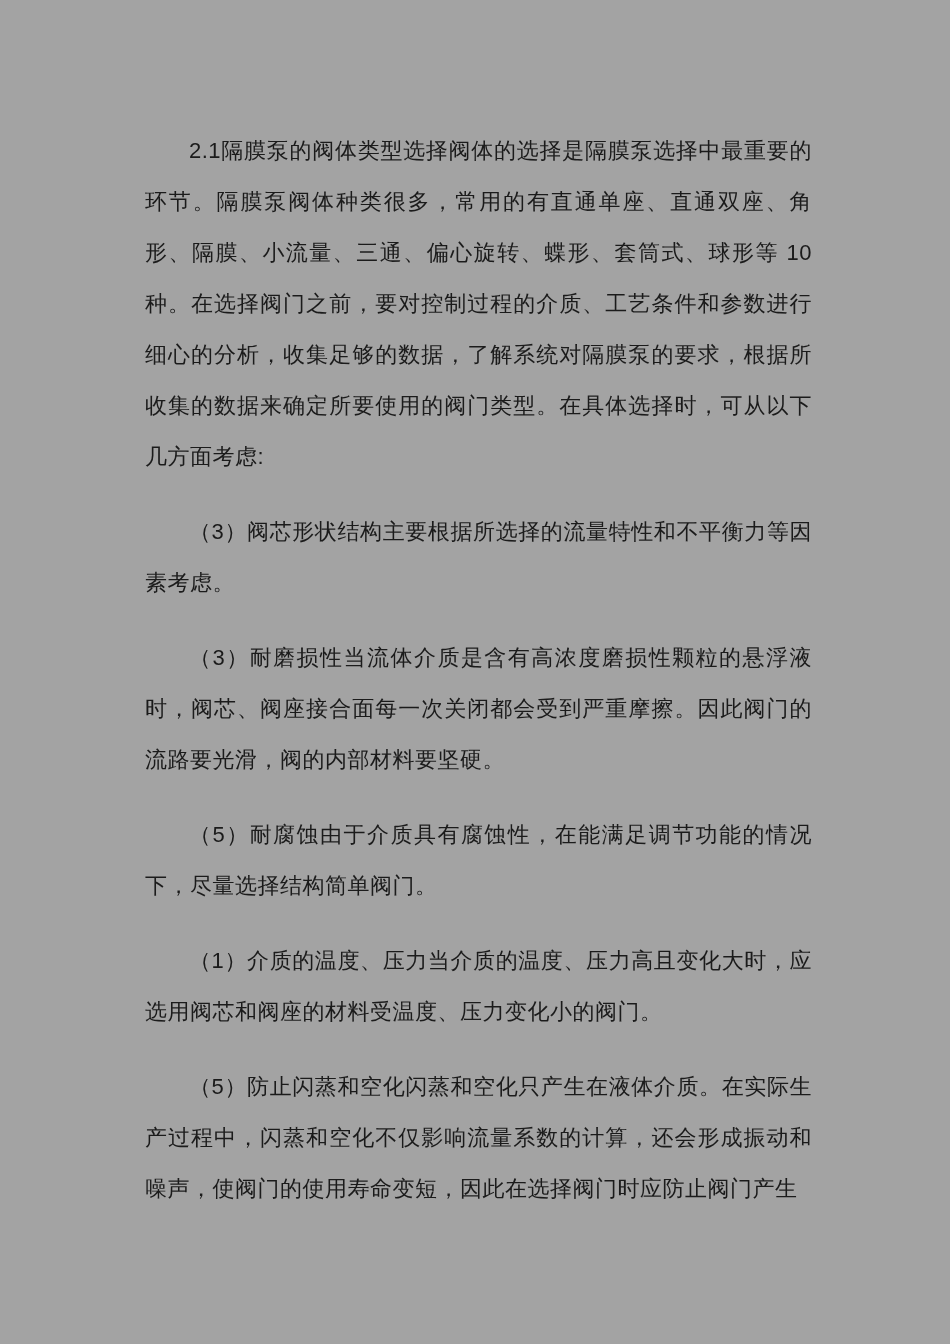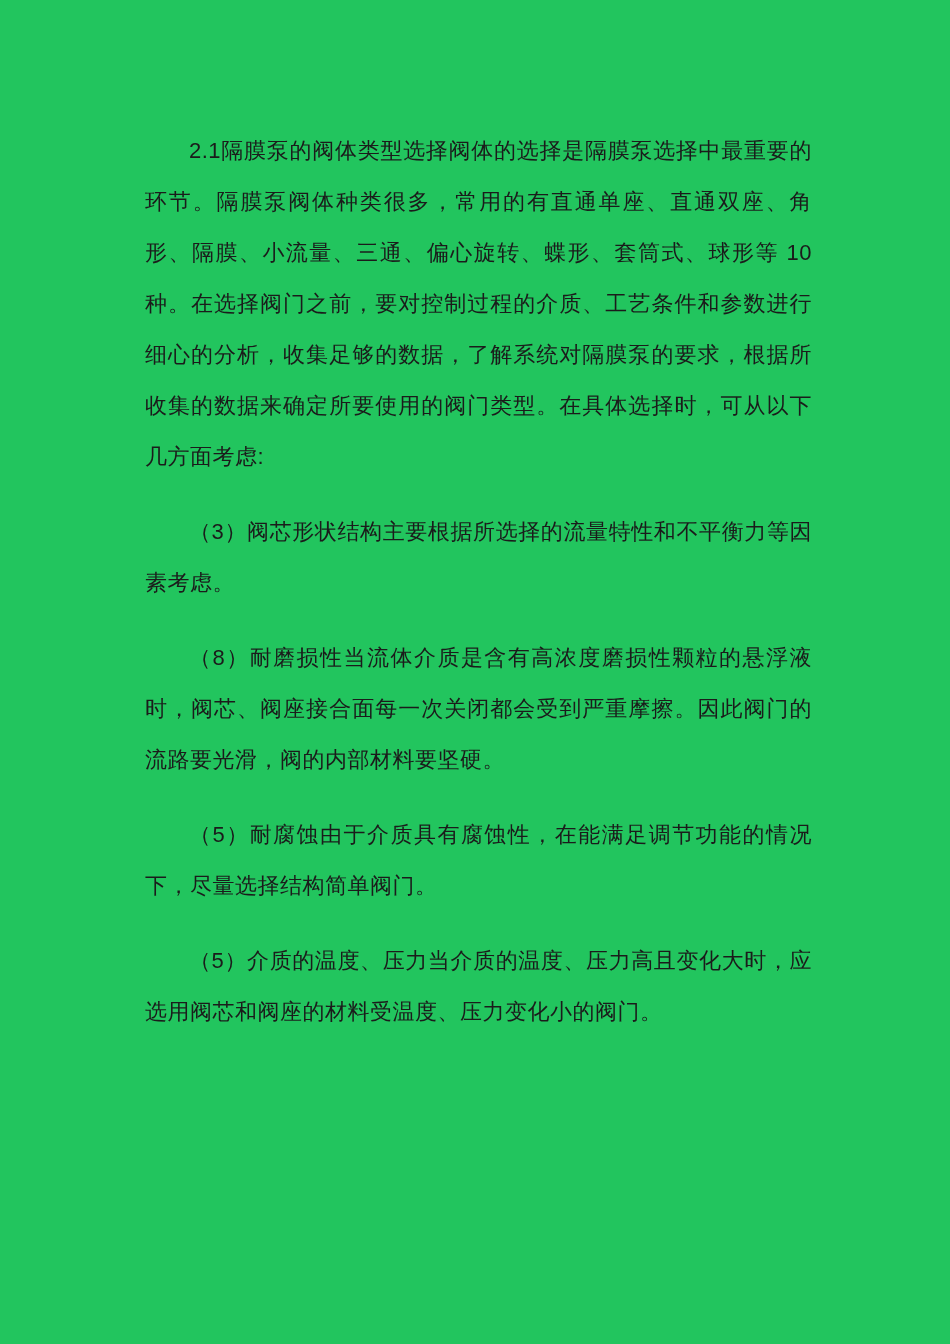--- a/index.html
+++ b/index.html
@@ -10,21 +10,21 @@
     body {
       width: 950px;
       height: 1344px;
       overflow: hidden;
       font-family: "Liberation Sans", "DejaVu Sans", sans-serif;
     }
     .page {
       box-sizing: border-box;
       width: 950px;
       height: 1344px;
-      background: #22c55e;
+      background: #a3a3a3;
       padding: 125px 138px 60px 145px;
     }
     .doc-body p {
       margin: 0 0 24px 0;
       font-size: 22px;
       line-height: 51px;
       color: #1b1b1b;
       text-align: justify;
       text-justify: inter-ideograph;
       text-indent: 2em;
@@ -35,17 +35,18 @@
       margin-bottom: 0;
     }
   </style>
 </head>
 <body>
 
 <div class="page">
   <div class="doc-body">
     <p>2.1隔膜泵的阀体类型选择阀体的选择是隔膜泵选择中最重要的环节。隔膜泵阀体种类很多，常用的有直通单座、直通双座、角形、隔膜、小流量、三通、偏心旋转、蝶形、套筒式、球形等 10 种。在选择阀门之前，要对控制过程的介质、工艺条件和参数进行细心的分析，收集足够的数据，了解系统对隔膜泵的要求，根据所收集的数据来确定所要使用的阀门类型。在具体选择时，可从以下几方面考虑:</p>
     <p>（3）阀芯形状结构主要根据所选择的流量特性和不平衡力等因素考虑。</p>
-    <p>（8）耐磨损性当流体介质是含有高浓度磨损性颗粒的悬浮液时，阀芯、阀座接合面每一次关闭都会受到严重摩擦。因此阀门的流路要光滑，阀的内部材料要坚硬。</p>
+    <p>（3）耐磨损性当流体介质是含有高浓度磨损性颗粒的悬浮液时，阀芯、阀座接合面每一次关闭都会受到严重摩擦。因此阀门的流路要光滑，阀的内部材料要坚硬。</p>
     <p>（5）耐腐蚀由于介质具有腐蚀性，在能满足调节功能的情况下，尽量选择结构简单阀门。</p>
-    <p>（5）介质的温度、压力当介质的温度、压力高且变化大时，应选用阀芯和阀座的材料受温度、压力变化小的阀门。</p>
+    <p>（1）介质的温度、压力当介质的温度、压力高且变化大时，应选用阀芯和阀座的材料受温度、压力变化小的阀门。</p>
+    <p>（5）防止闪蒸和空化闪蒸和空化只产生在液体介质。在实际生产过程中，闪蒸和空化不仅影响流量系数的计算，还会形成振动和噪声，使阀门的使用寿命变短，因此在选择阀门时应防止阀门产生</p>
   </div>
 </div>
 
 </body></html>

